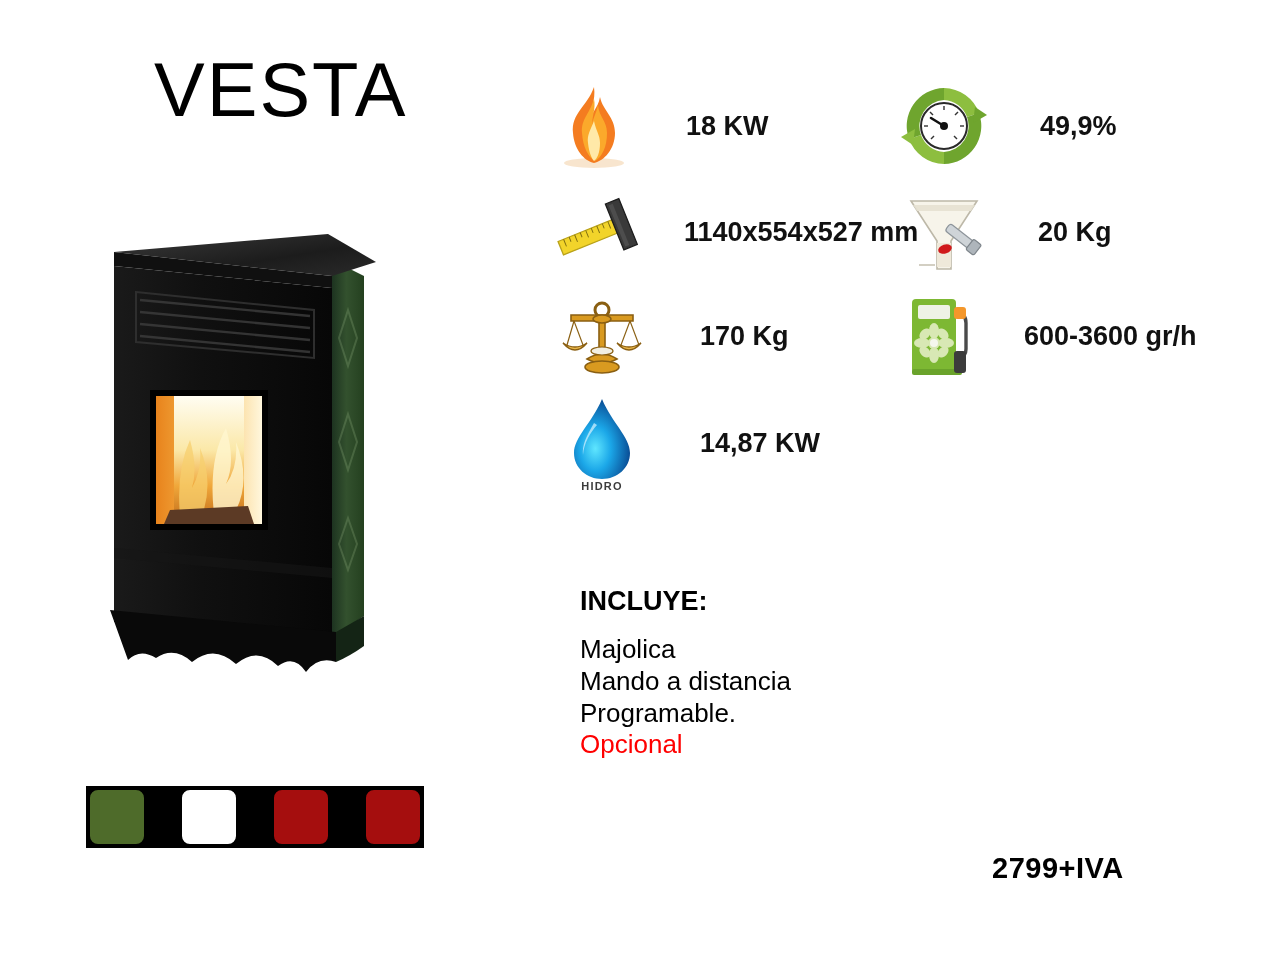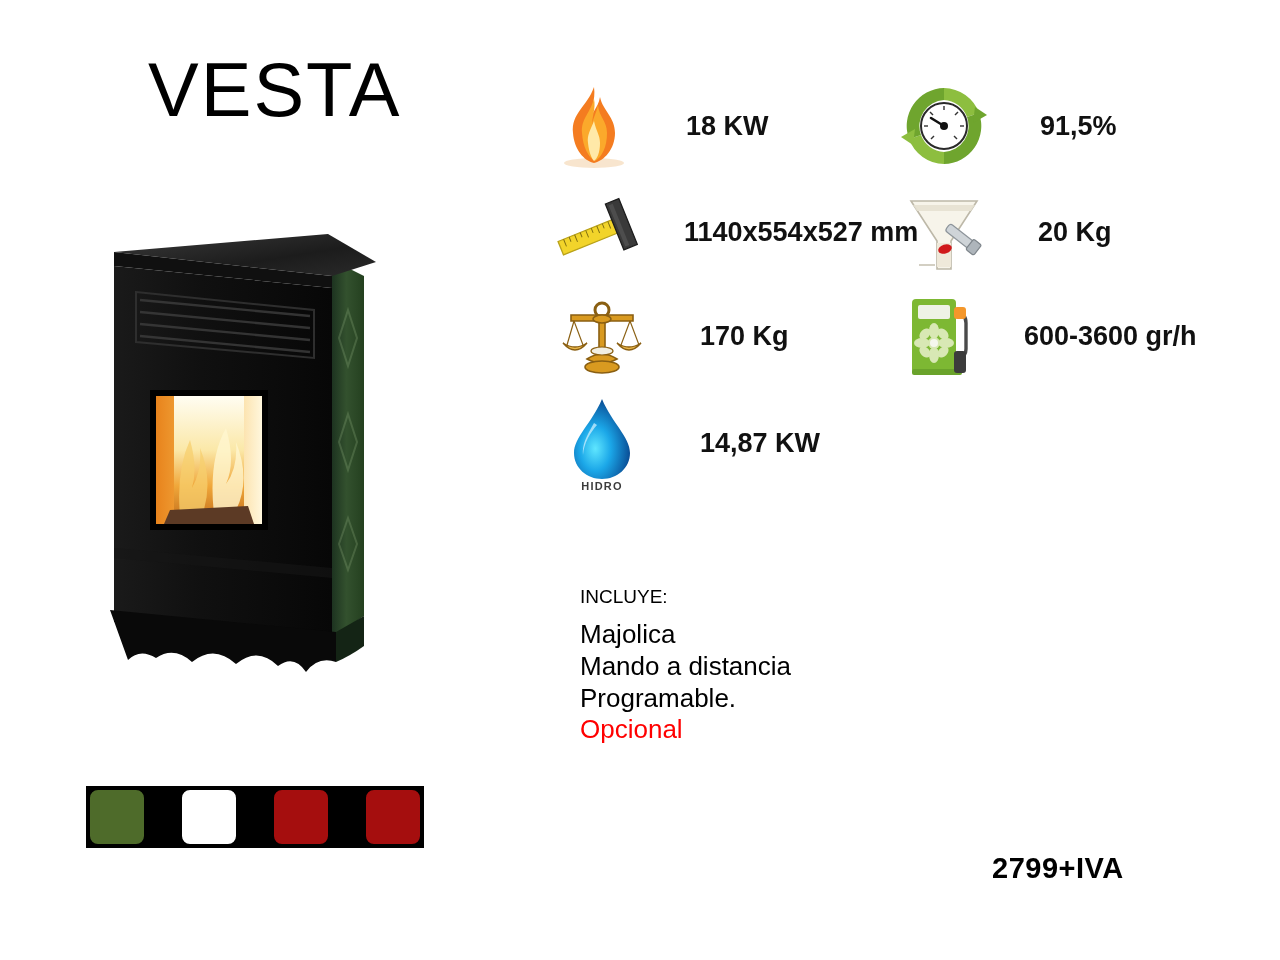--- a/index.html
+++ b/index.html
@@ -11,21 +11,21 @@
     height: 960px;
     background: #ffffff;
     font-family: "Liberation Sans", sans-serif;
     overflow: hidden;
     position: relative;
   }
 
   
   .product-title {
     position: absolute;
-    left: 148px;
+    left: 154px;
     top: 52px;
     font-size: 76px;
     font-weight: 300;
     letter-spacing: 2px;
     color: #000000;
     line-height: 1;
     font-family: "Liberation Sans", sans-serif;
   }
 
   
@@ -98,25 +98,25 @@
   .cell-hydro .spec-icon { margin-left: 8px; }
 
   
   .includes-block {
     position: absolute;
     left: 580px;
     top: 586px;
     width: 520px;
   }
   .includes-heading {
-    font-size: 19px;
+    font-size: 27px;
     color: #000000;
     line-height: 1.12;
-    margin-bottom: 12px;
-    font-weight: 400;
+    margin-bottom: 18px;
+    font-weight: 700;
   }
   .includes-line {
     font-size: 26px;
     color: #000000;
     line-height: 1.22;
     font-weight: 400;
   }
   .includes-line.accent { color: #FF0000; }
 
   
@@ -251,21 +251,21 @@
           <path d="M23 43 L27 43"></path>
             <path d="M57 29 L54 32"></path>
           <path d="M63 43 L59 43"></path>
             <path d="M30 56 L33 53"></path>
           <path d="M56 56 L53 53"></path>
         </g>
         <path d="M43 43 L30 35" stroke="#111111" stroke-width="2.6" stroke-linecap="round"></path>
         <circle cx="43" cy="43" r="4" fill="#111111"></circle>
       </svg>
     </div>
-    <div class="spec-value">91,5%</div>
+    <div class="spec-value">49,9%</div>
   </div>
 
   <div class="spec-cell cell-dims">
     <div class="spec-icon">
       <svg width="108" height="78" viewBox="0 0 108 78">
         <g transform="rotate(-22 54 39)">
           <rect x="2" y="30" width="78" height="17" fill="#F2D42A" stroke="#b9a21a" stroke-width="1.5"></rect>
           <g stroke="#7d6c10" stroke-width="1.1">
             <path d="M9 30 L9 39"></path>
               <path d="M16 30 L16 36"></path>

